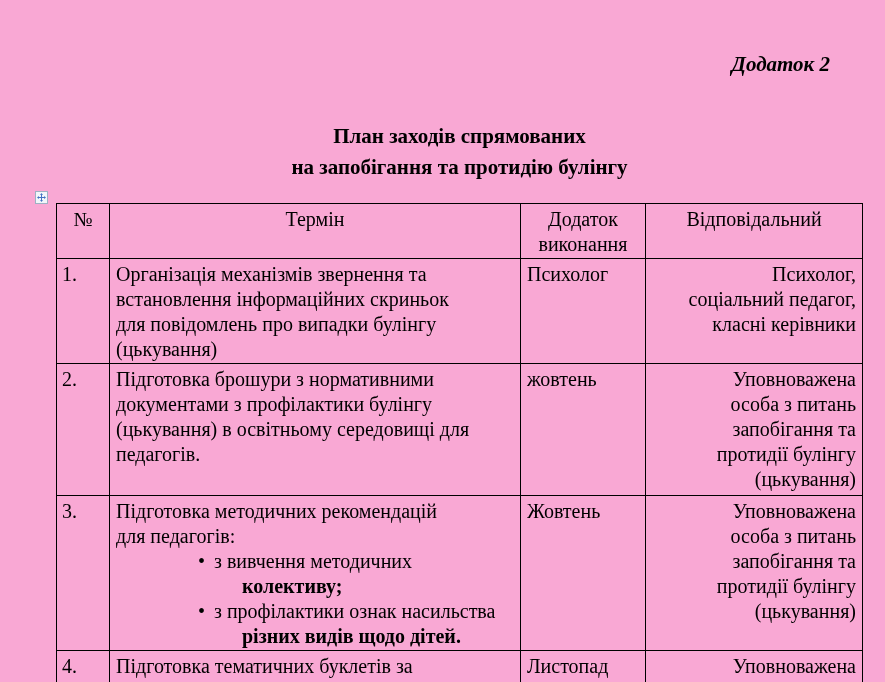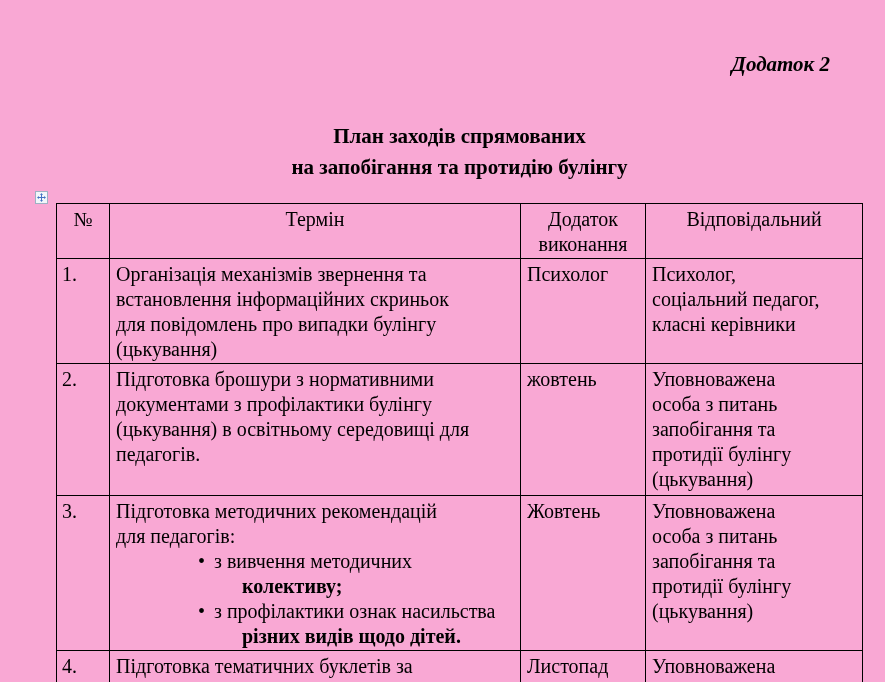--- a/index.html
+++ b/index.html
@@ -58,21 +58,21 @@
     border: 1.5px solid #000000;
     vertical-align: top;
     padding: 3px 6px 1px 6px;
     font-size: 20px;
     line-height: 25px;
     font-weight: normal;
     overflow: hidden;
   }
   .plan-table th { text-align: center; }
   .plan-table td.num { padding-left: 5px; }
-  .pre { white-space: pre-line; }
+  .pre { white-space: pre-line; text-align: right; }
   thead tr { height: 53px; }
   tr.r0 { height: 104px; }
   tr.r1 { height: 132px; }
   tr.r2 { height: 153px; }
   tr.r3 { height: 130px; }
   .para { white-space: pre-line; }
   .bullet-item { display: flex; padding-left: 82px; }
   .bullet-item .bullet { width: 16px; flex: 0 0 16px; }
   .bullet-text .cont { margin-left: 28px; font-weight: bold; }
 </style>

